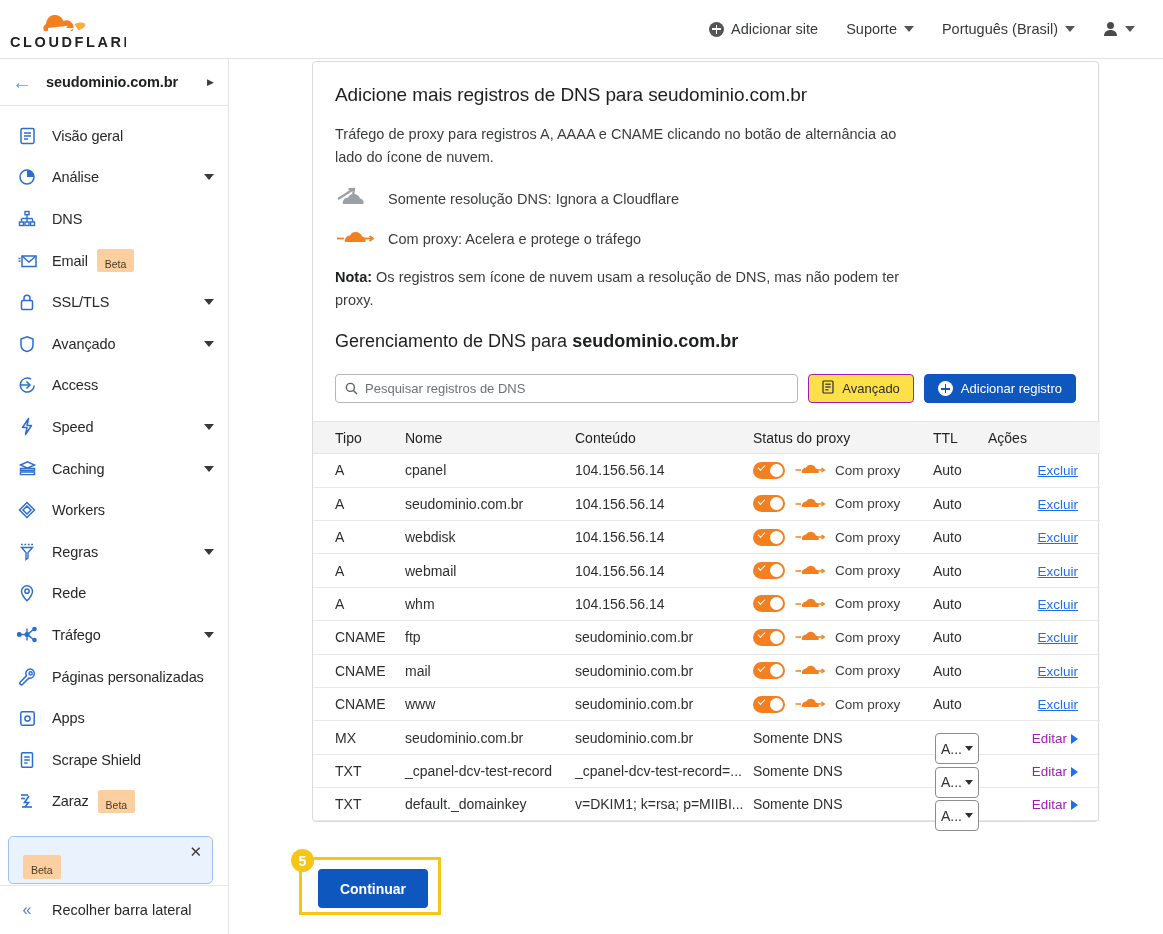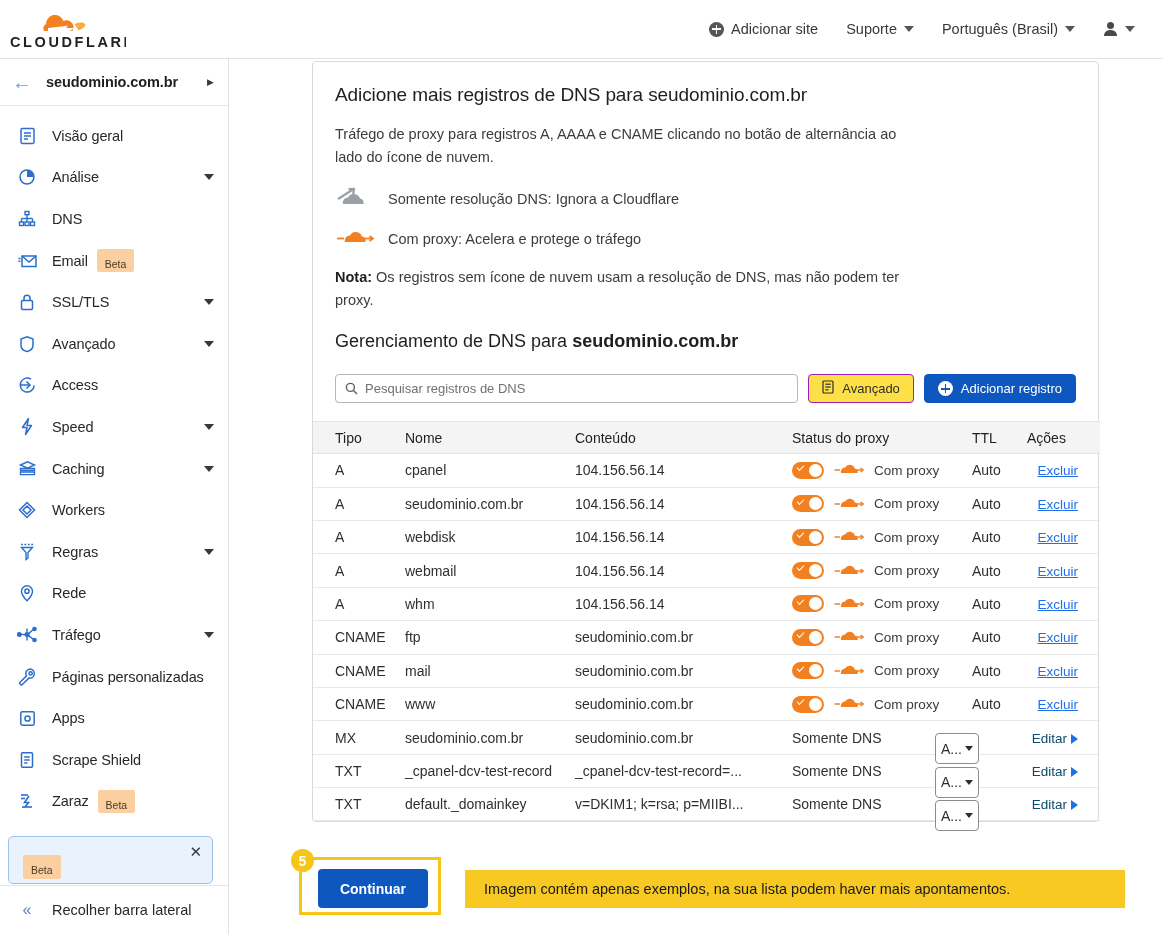--- a/index.html
+++ b/index.html
@@ -132,21 +132,21 @@
   }
   .thead div { font-size:14px; color:#1d1f20; }
   .trow {
     display:flex; align-items:center; height:33.4px;
     border-bottom:1px solid #e8e8e8; position:relative;
   }
   .trow div { font-size:14px; color:#2d2f31; }
   .c-type    { width:92px; padding-left:22px; flex:0 0 92px; }
   .c-name    { width:170px; flex:0 0 170px; }
   .c-content { width:178px; flex:0 0 178px; }
-  .c-proxy   { width:180px; flex:0 0 180px; display:flex; align-items:center; gap:9px;margin-left:39px; }
+  .c-proxy   { width:180px; flex:0 0 180px; display:flex; align-items:center; gap:9px; }
   .c-ttl     { width:55px; flex:0 0 55px; }
   .c-act     { flex:1 1 auto; text-align:right; padding-right:22px; }
 
   .thead .c-proxy { display:block; }
 
   .toggle {
     width:32px; height:17px; border-radius:9px; background:#f38020;
     position:relative; flex:0 0 32px; cursor:pointer;
   }
   .toggle:after {
@@ -157,21 +157,21 @@
     position:absolute; left:5px; top:3.4px; width:7px; height:4px;
     border-left:1.6px solid #fff; border-bottom:1.6px solid #fff;
     transform:rotate(-45deg);
   }
   .proxy-txt { font-size:13.5px; color:#3a3c3e; white-space:nowrap; }
   .dnsonly { font-size:14px; color:#2d2f31; }
 
   .link-del {
     font-size:13.5px; color:#1f6feb; text-decoration:underline; cursor:pointer;
   }
-  .link-edit { font-size:13.5px; color:#0c4a6e; cursor:pointer; }
+  .link-edit { font-size:13.5px; color:#a21caf; cursor:pointer; }
   .edit-tri { display:inline-block; margin-left:4px;
     width:0;height:0;border-top:5px solid transparent;border-bottom:5px solid transparent;
     border-left:7px solid #1f6feb; vertical-align:-1px; }
 
   .ttl-select {
     position:absolute; left:622px; top:12px;
     width:44px; height:31px; background:#fff;
     border:1px solid #8c8c8c; border-radius:4px;
     display:flex; align-items:center; justify-content:center; gap:3px;
     font-size:12.5px; color:#2d2f31; cursor:pointer; z-index:3;
@@ -748,17 +748,14 @@
           </div>
         </div>
     </div>
   </div>
 
   <div class="step-wrap">
     <div class="step-badge">5</div>
     <button class="btn-continue">Continuar</button>
   </div>
 
-  <div class="yellow-banner">
-    <span>Imagem contém apenas exemplos, na sua lista podem haver mais apontamentos.</span>
-  </div>
 
 </div>
 
 </body></html>

